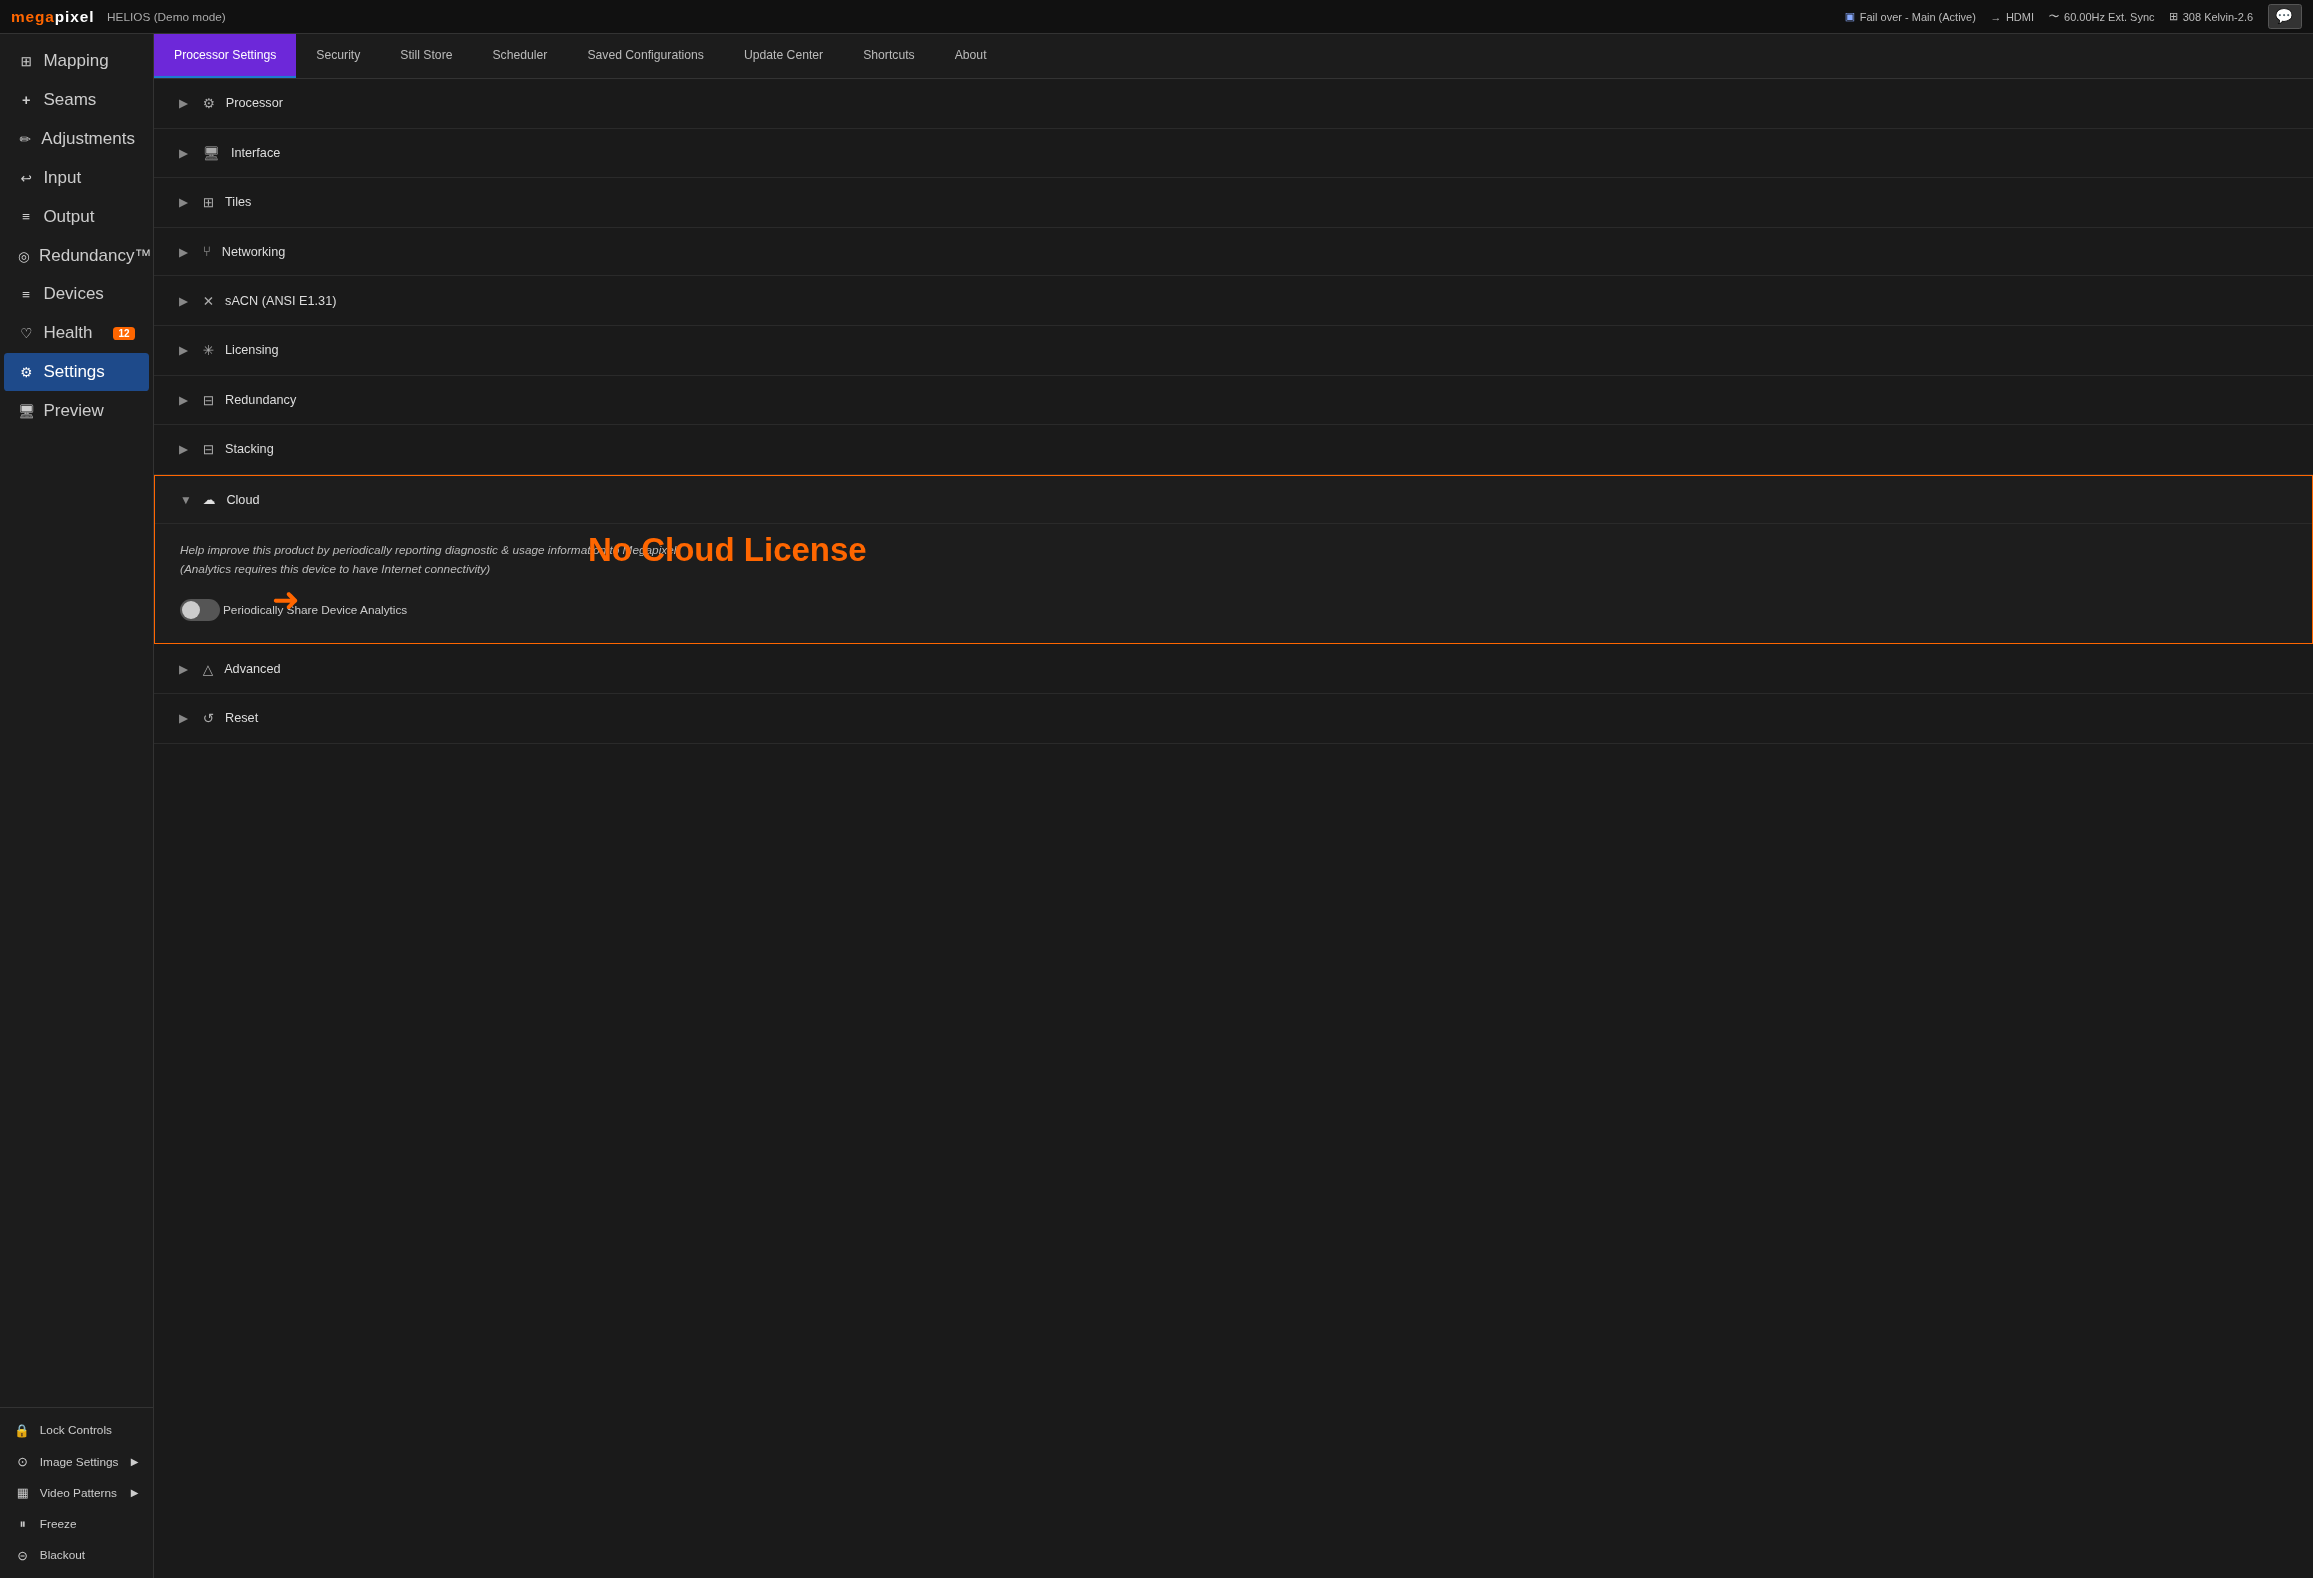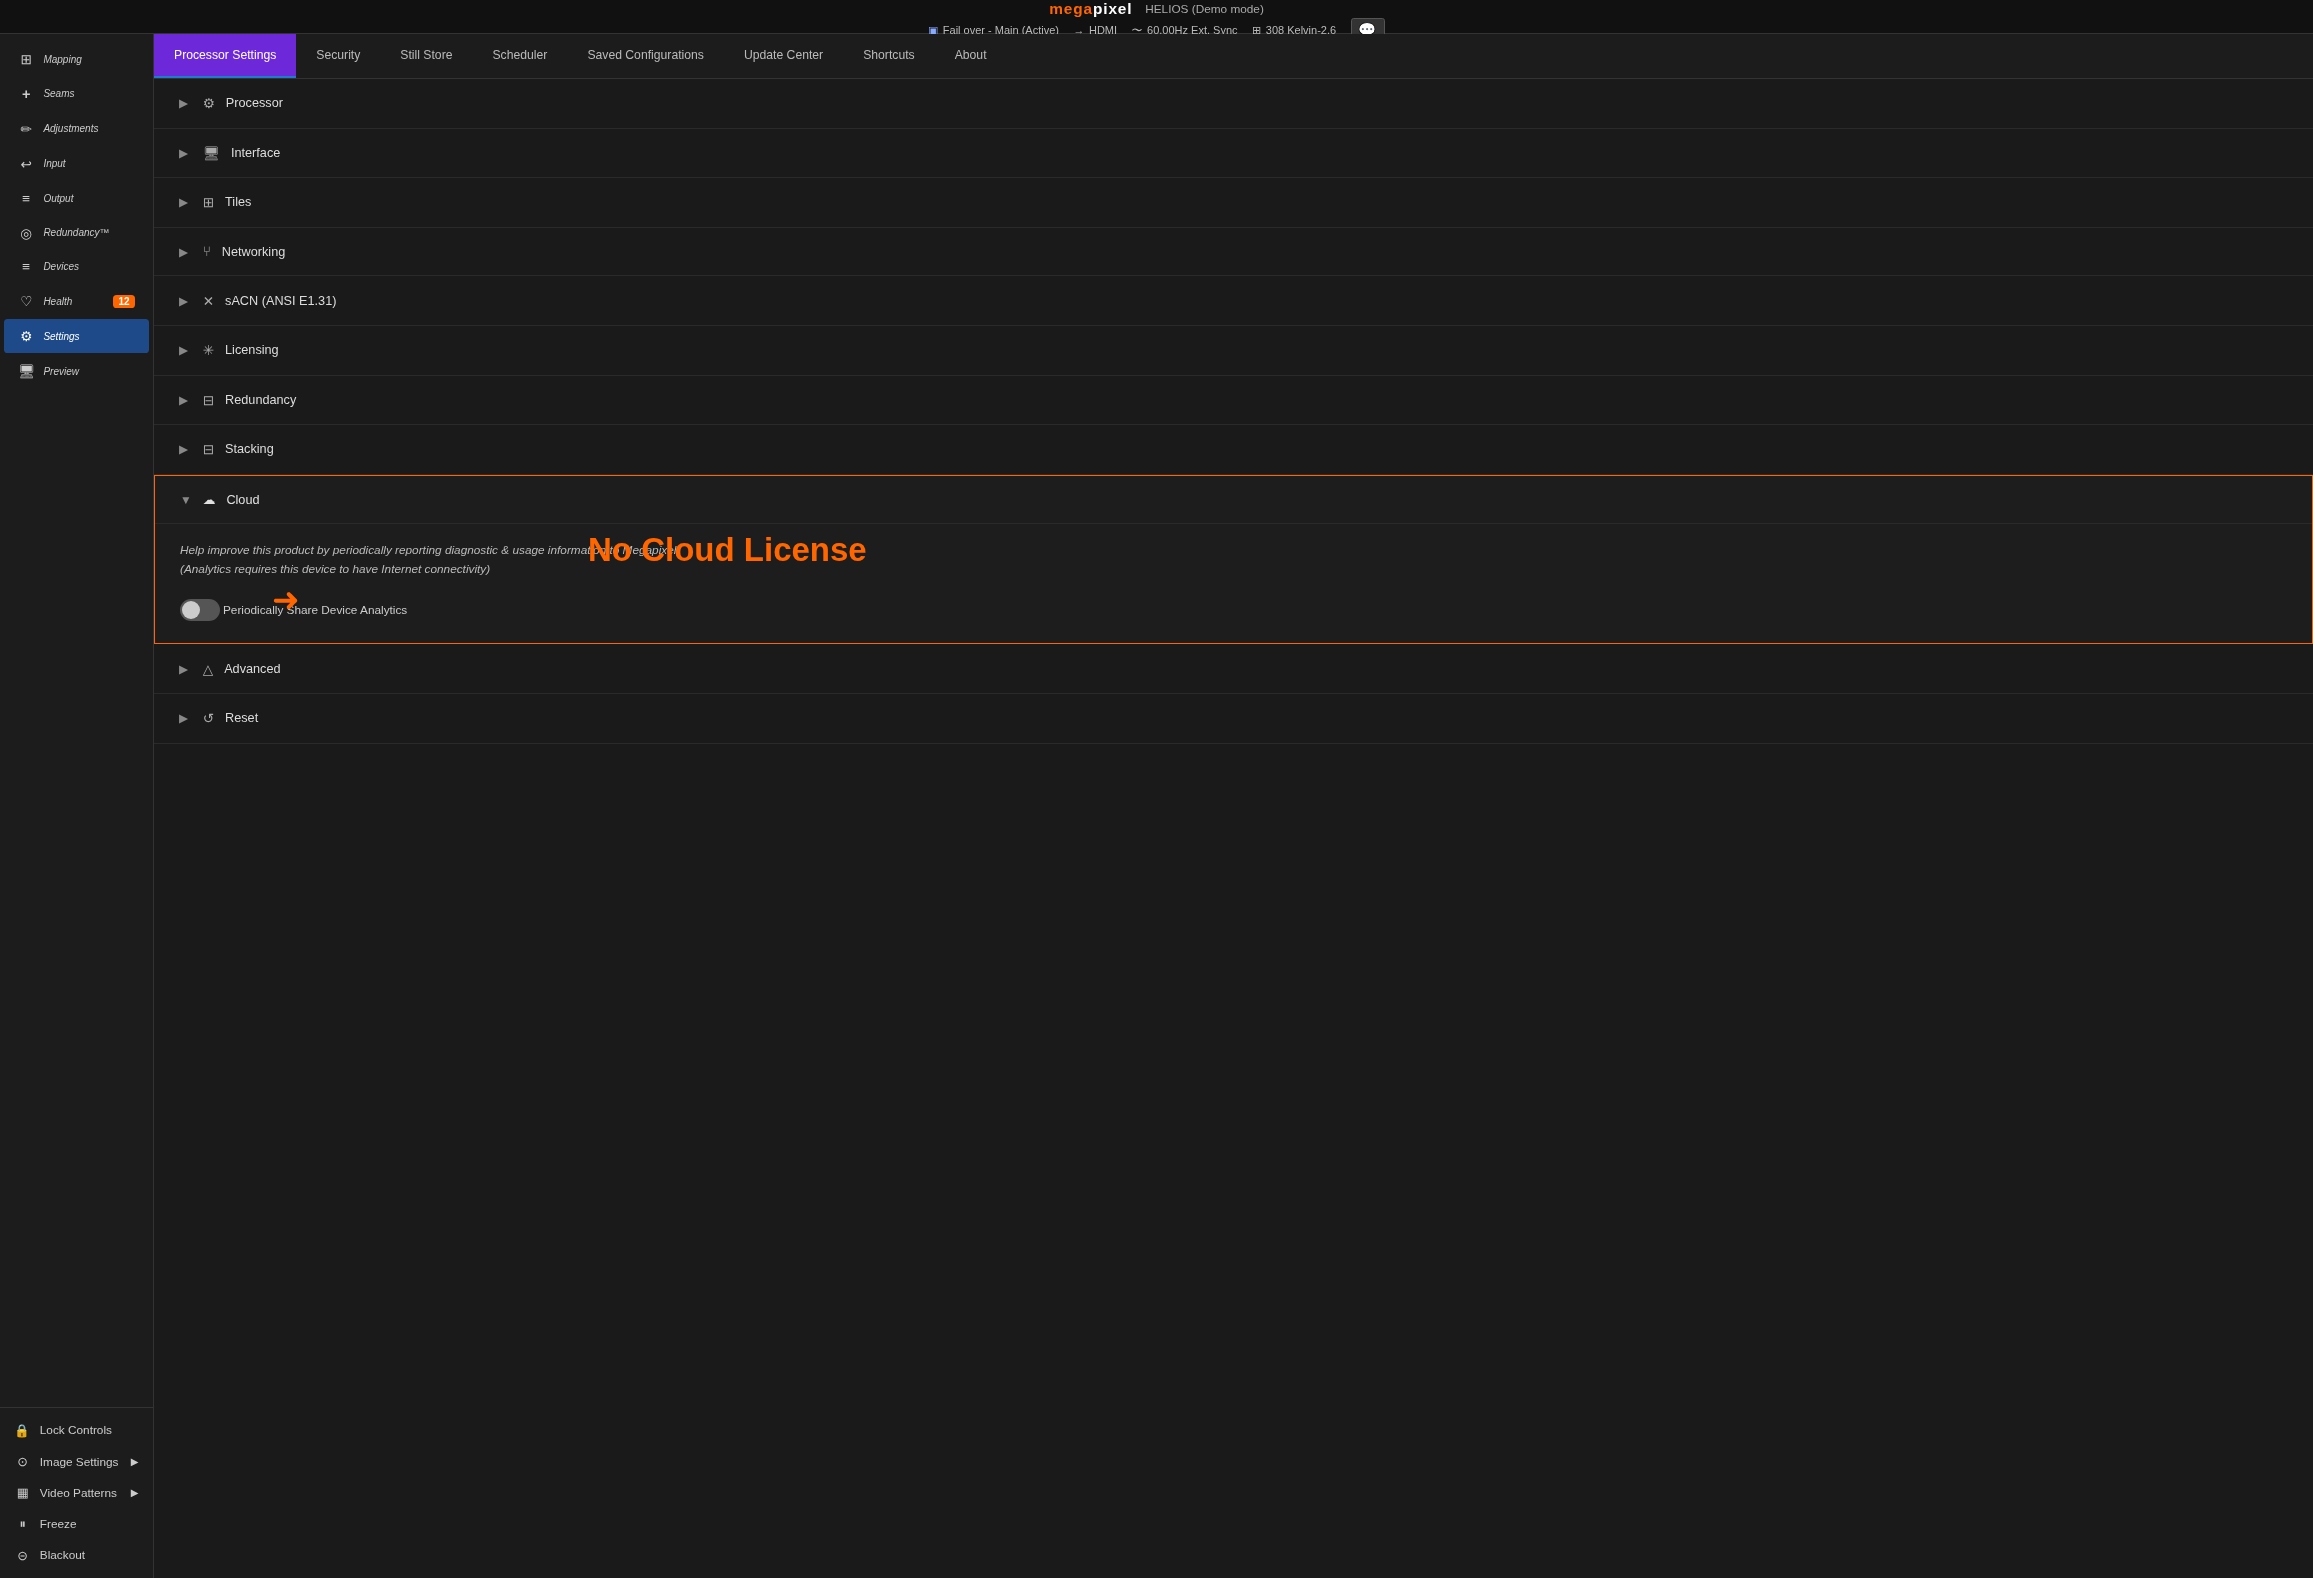--- a/index.html
+++ b/index.html
@@ -17,21 +17,20 @@
     
     .top-bar {
       background: #111;
       height: 34px;
       display: flex;
       align-items: center;
       padding: 0 11px;
       justify-content: space-between;
       border-bottom: 0.9px solid #333;
       flex-shrink: 0;
-      flex-direction: column;
     }
     .top-bar-left {
       display: flex;
       align-items: center;
       gap: 12.7px;
     }
     .logo {
       font-size: 15.4px;
       font-weight: bold;
       color: #fff;
@@ -91,21 +90,21 @@
       gap: 9px;
       padding: 9px 14.5px;
       cursor: pointer;
       color: #ccc;
       border-radius: 3.6px;
       margin: 0.9px 3.6px;
       position: relative;
     }
     .sidebar-item.active { background: #1e4a8a; color: #fff; }
     .sidebar-item .icon { font-size: 13.6px; width: 16.3px; text-align: center; }
-    .sidebar-item .label { font-size: 10px; font-style: italic; }
+    .sidebar-item .label { font-size: 17px; }
     .badge {
       background: #ff6600;
       color: #fff;
       border-radius: 3.6px;
       font-size: 10px;
       padding: 0.9px 5.4px;
       font-weight: bold;
       margin-left: auto;
     }
 

